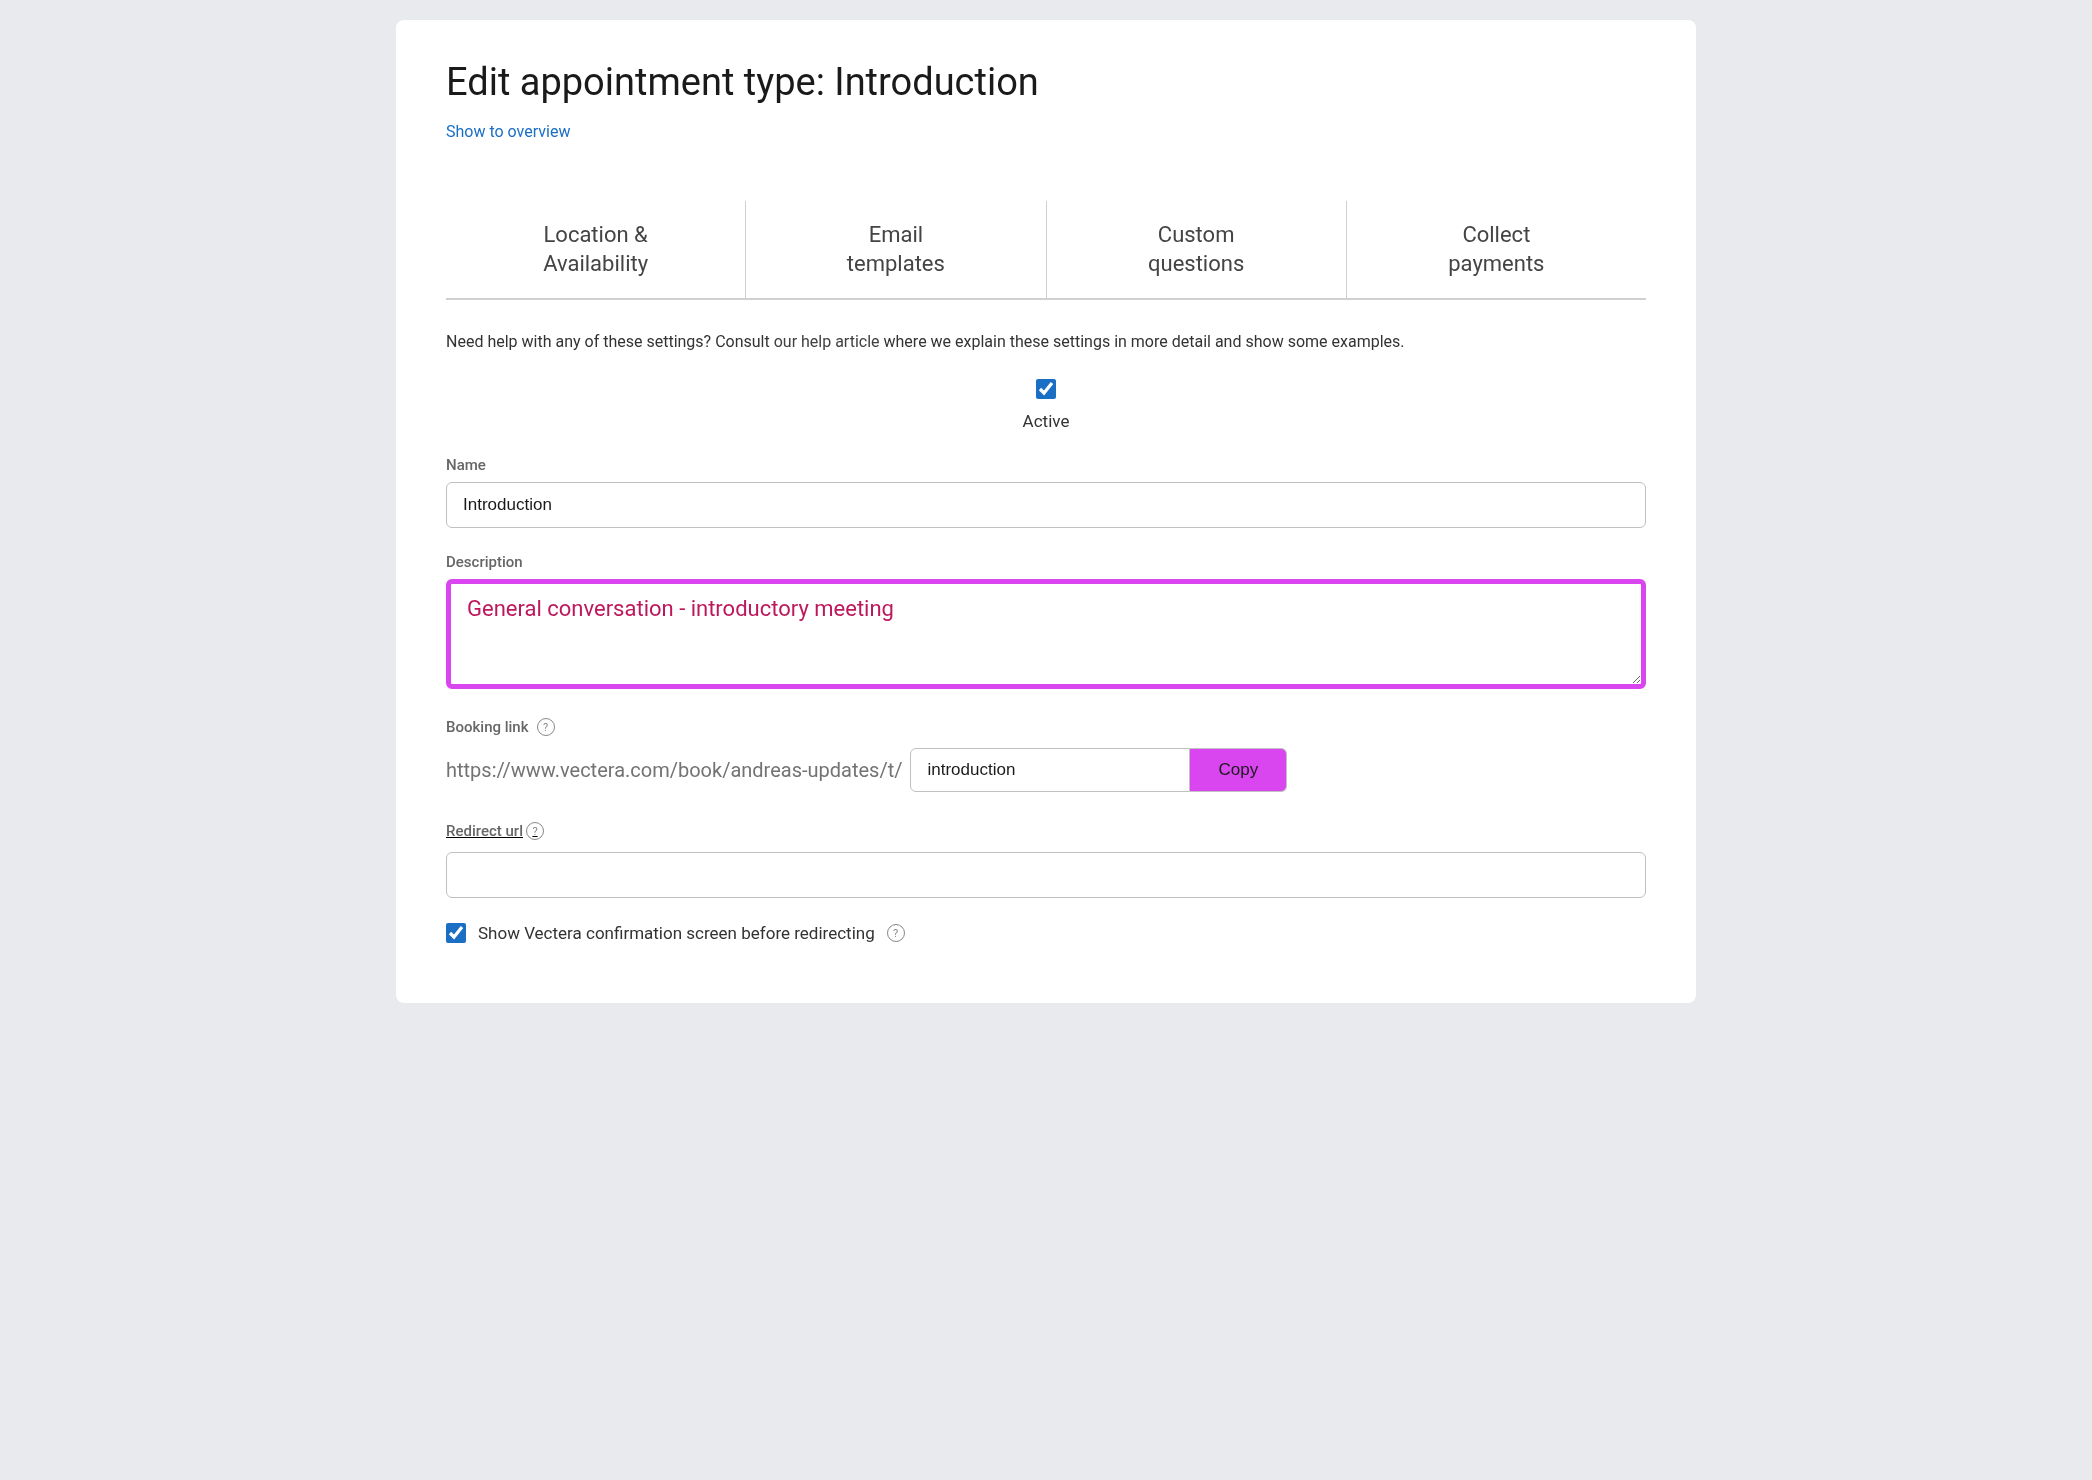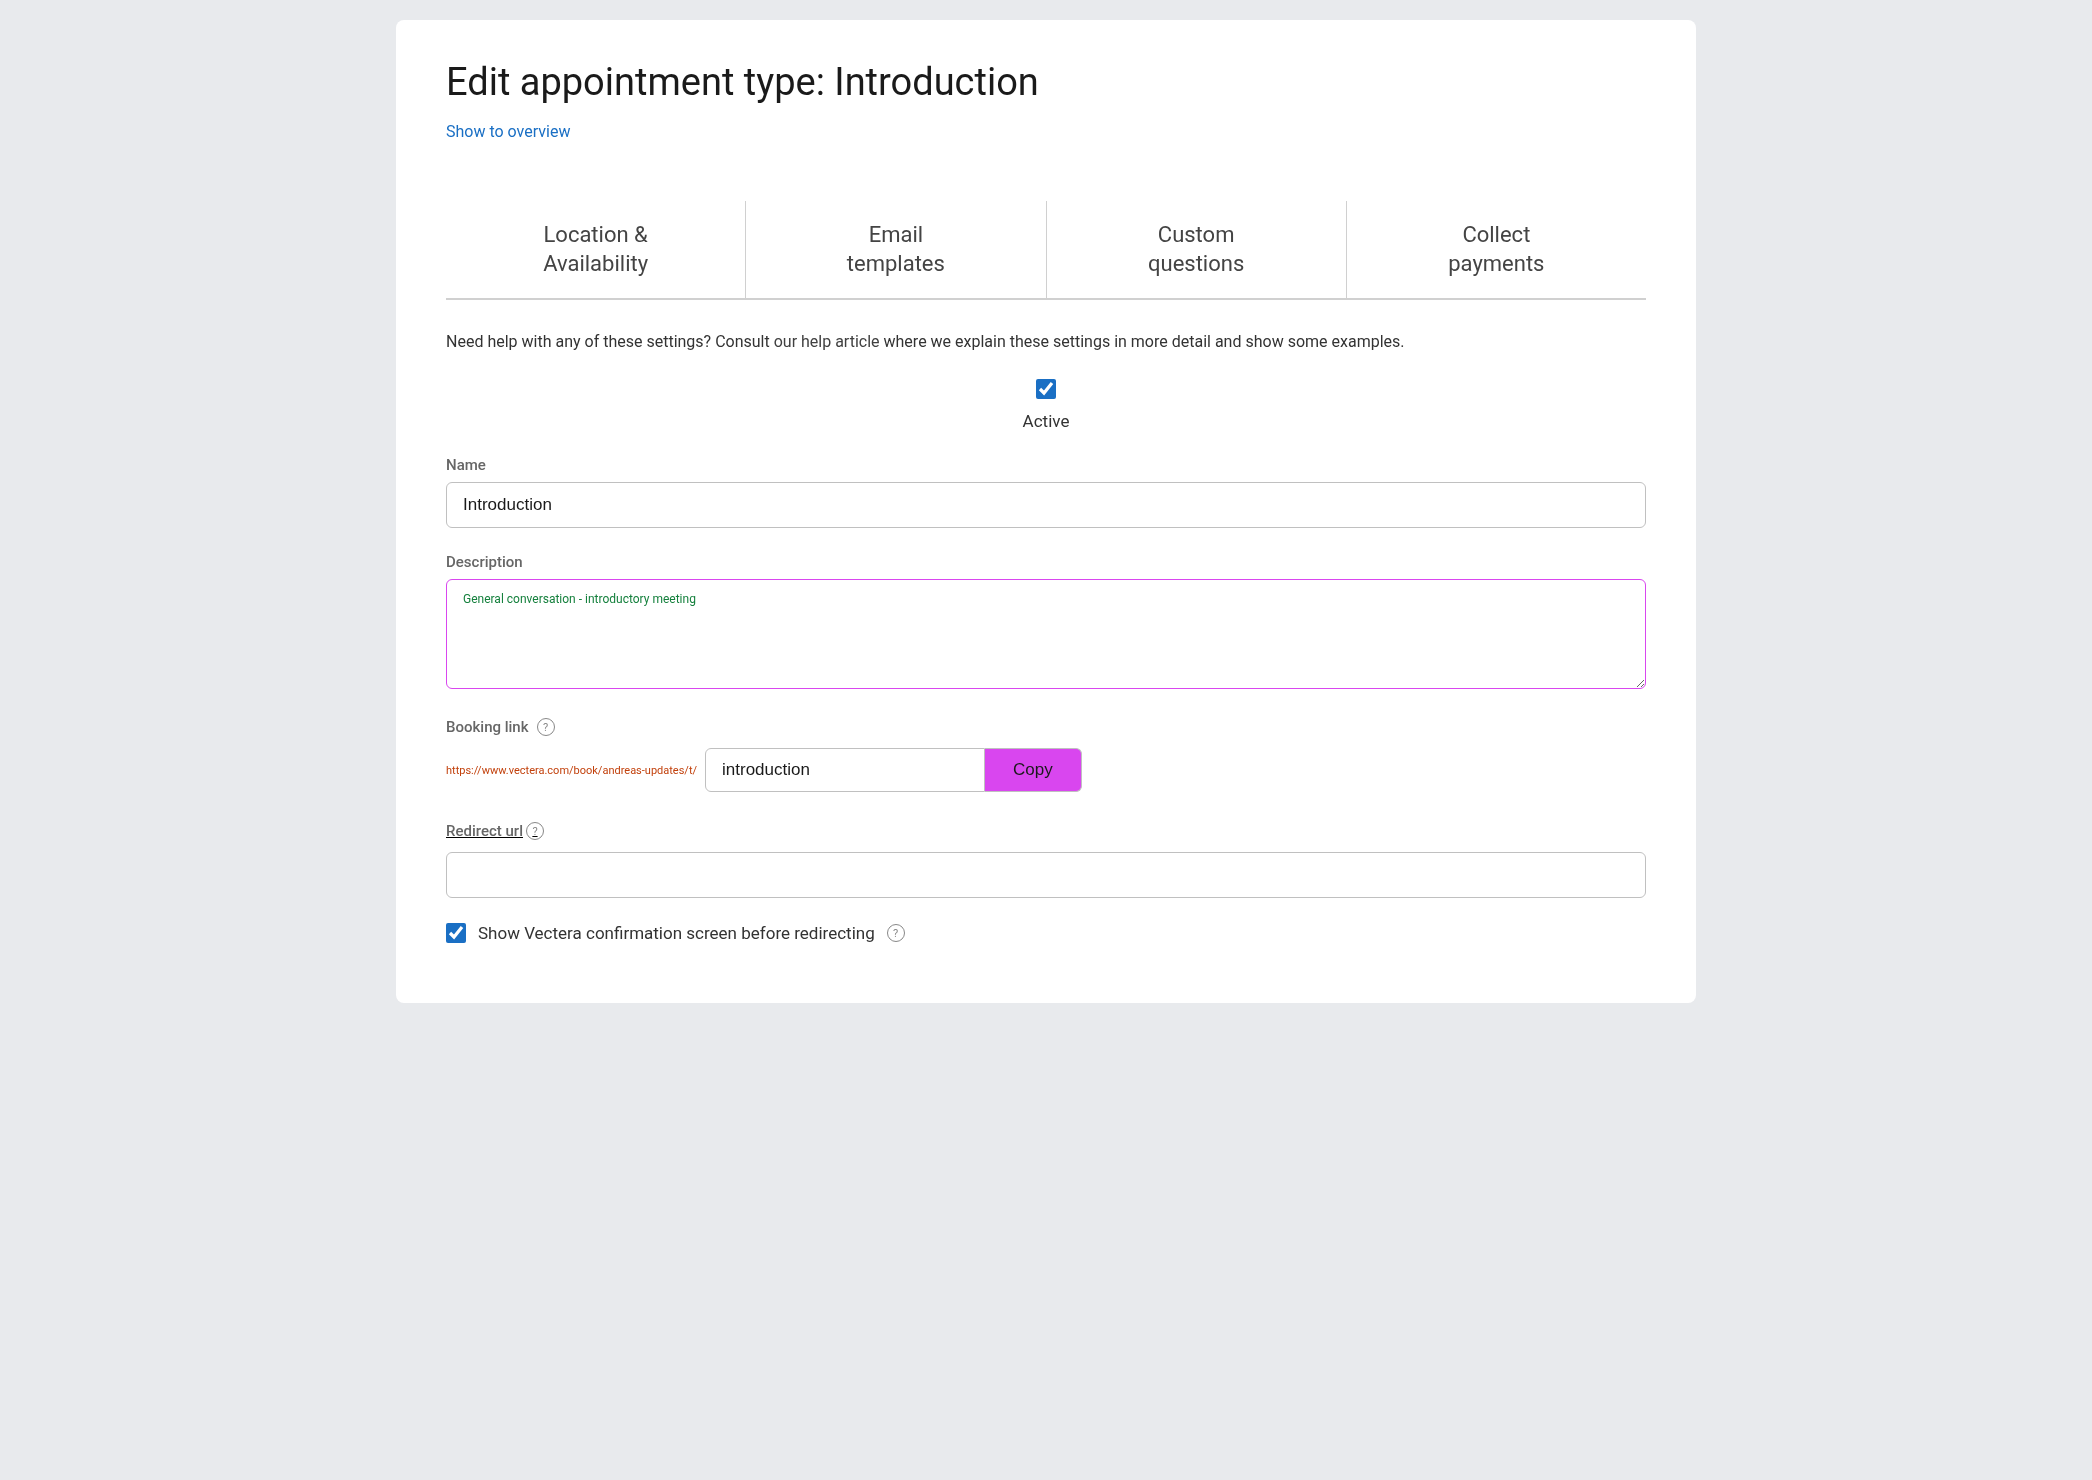--- a/index.html
+++ b/index.html
@@ -118,25 +118,25 @@
       border: 1px solid #c0c0c0;
       border-radius: 6px;
       outline: none;
       color: #1a1a1a;
       background: #fff;
     }
 
     .textarea-input {
       width: 100%;
       padding: 12px 16px;
-      font-size: 12px;
-      border: 1px solid #d946ef;
+      font-size: 22px;
+      border: 5px solid #d946ef;
       border-radius: 6px;
       outline: none;
-      color: #15803d;
+      color: #be185d;
       background: #fff;
       min-height: 110px;
       resize: vertical;
       font-family: inherit;
     }
 
     .booking-link-section {
       margin-bottom: 30px;
     }
 
@@ -167,22 +167,22 @@
       flex-shrink: 0;
     }
 
     .booking-link-row {
       display: flex;
       align-items: center;
       gap: 0;
     }
 
     .booking-link-prefix {
-      font-size: 11px;
-      color: #c2410c;
+      font-size: 20px;
+      color: #737373;
       white-space: nowrap;
       margin-right: 8px;
     }
 
     .booking-link-input {
       padding: 11px 16px;
       font-size: 17px;
       border: 1px solid #c0c0c0;
       border-radius: 6px 0 0 6px;
       outline: none;

